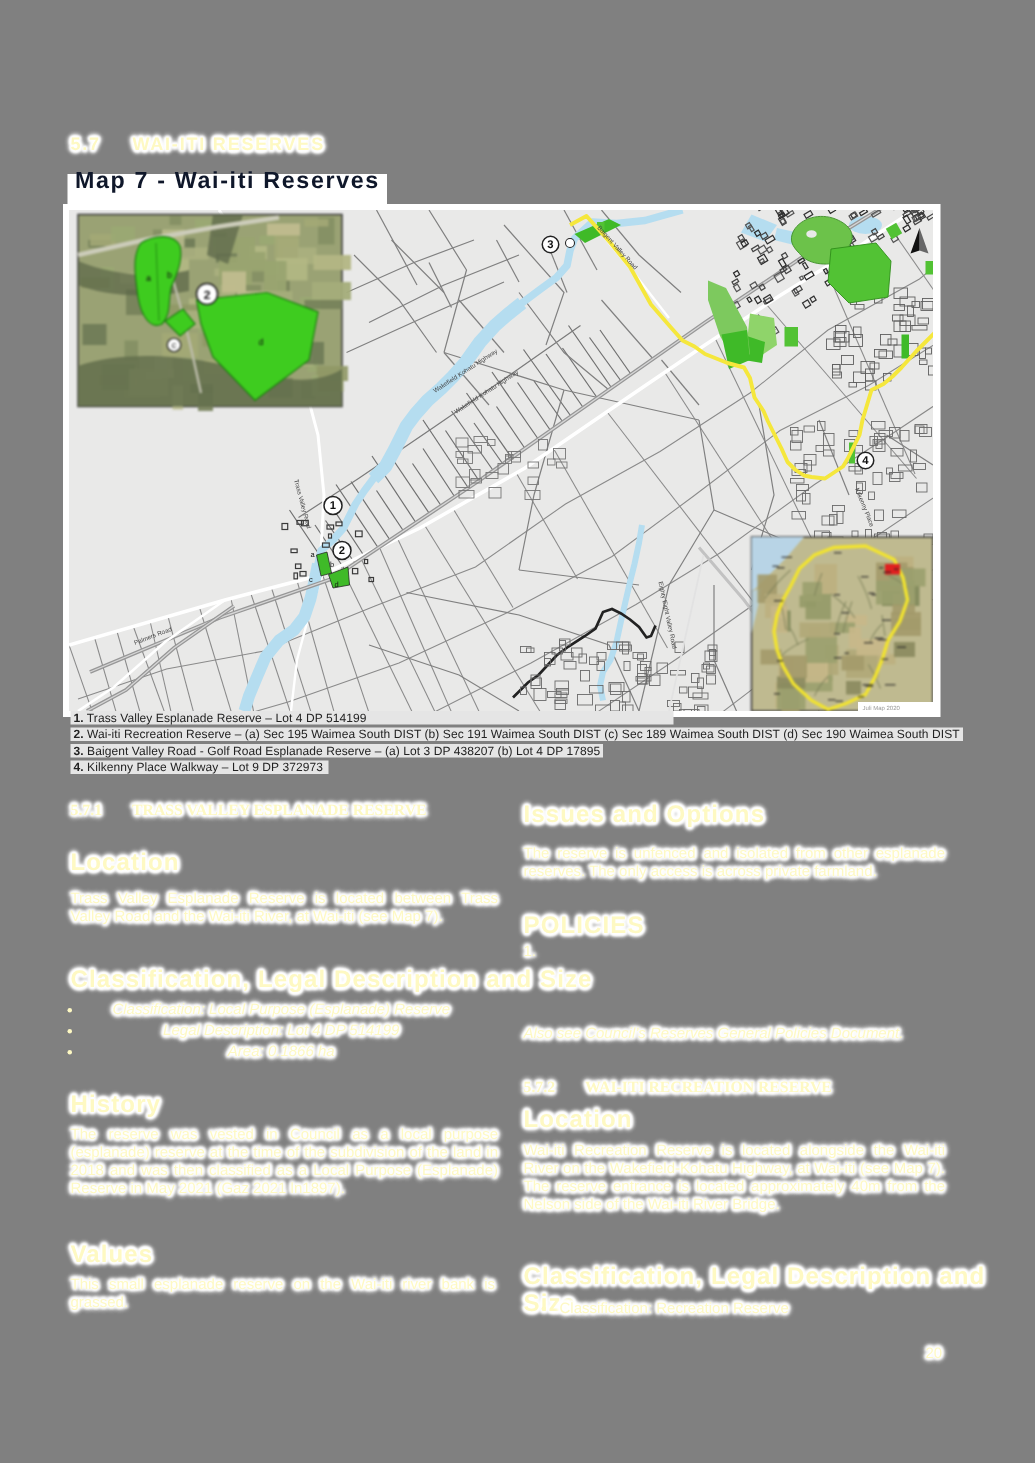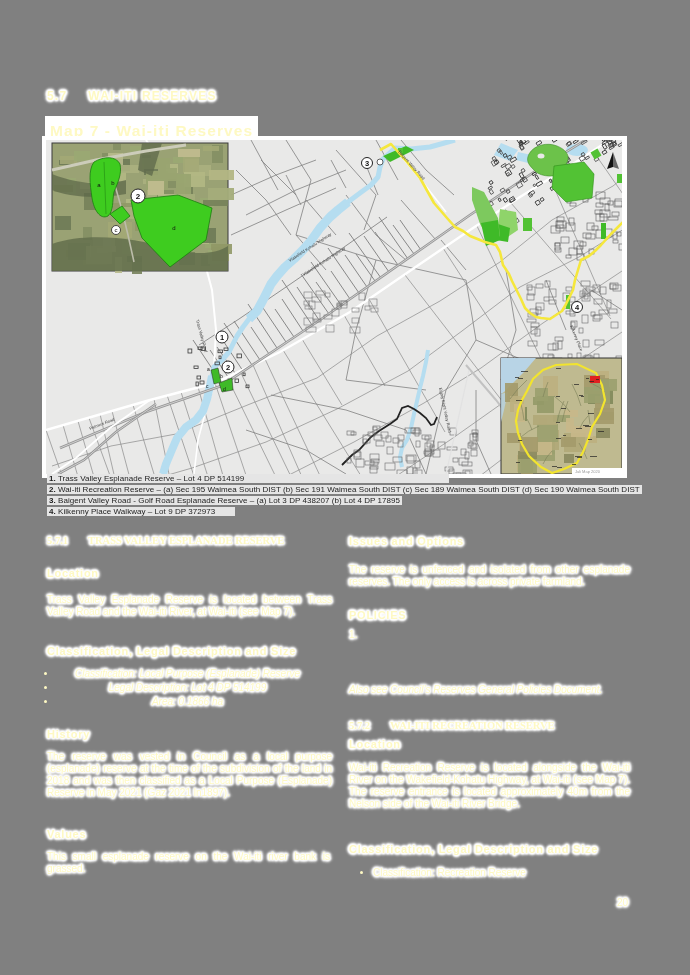--- a/index.html
+++ b/index.html
@@ -3,35 +3,35 @@
 <meta charset="utf-8">
 <style>
   html,body { margin:0; padding:0; }
   body { width:690px; height:975px; background:#808080; position:relative;
          font-family:"Liberation Sans", sans-serif; overflow:hidden; }
   svg text { font-family:"Liberation Sans", sans-serif; }
   .abs { position:absolute; }
   .halo { text-shadow:0 0 2px #fff,0 0 2px #fff,0 0 2px #fff,0 0 4px #fff,0 0 4px #fff,1px 1px 2px #fff,-1px -1px 2px #fff,1px -1px 2px #fff,-1px 1px 2px #fff,0 1px 2px #fff,0 -1px 2px #fff,1px 0 2px #fff,-1px 0 2px #fff,2px 0 3px #fff,-2px 0 3px #fff,0 2px 3px #fff,0 -2px 3px #fff; color:#fef9c3; filter:blur(0.3px); }
   .h1 { font-weight:bold; font-size:12px; letter-spacing:1.2px; }
   .h2 { font-weight:bold; font-size:10.5px;font-family:Liberation Serif, serif; }
-  .sub { font-weight:bold; font-size:11px; letter-spacing:0.75px; }
+  .sub { font-weight:bold; font-size:16px; letter-spacing:0.75px; }
   .body { font-size:10px; line-height:12px; text-align:justify; }
   .leg { font-size:8px; letter-spacing:0.05px; background:#e5e5e5; color:#222; padding:0 2px;
          display:inline-block; white-space:nowrap; }
   ul.b { margin:0; padding-left:24px; }
   ul.b li { margin-bottom:2px; }
 </style>
 </head>
 <body>
 
 <div class="abs halo h1" style="left:47px; top:89px;">5.7<span style="display:inline-block;width:21px;"></span>WAI-ITI RESERVES</div>
 
 <div class="abs" style="left:45px; top:116px; width:213px; height:23px; background:#fff;"></div>
 
-<div class="abs" style="left:50px; top:122px; font-weight:bold; font-size:15.5px; letter-spacing:1.1px; color:#fef9c3;">Map 7 - Wai-iti Reserves</div>
+<div class="abs" style="left:50px; top:112px; font-weight:bold; font-size:15.5px; letter-spacing:1.1px; color:#0f172a;">Map 7 - Wai-iti Reserves</div>
 
 <div class="abs" style="left:42px; top:136px; width:585px; height:342px; background:#fff;"></div>
 
 <svg class="abs" style="left:46px; top:140px;" width="576" height="334" viewBox="0 0 576 334">
 
 <rect x="0" y="0" width="576" height="334" fill="#e9e9e8"></rect>
 
 <line x1="0" y1="290" x2="50" y2="433" stroke="#8a8a8a" stroke-width="0.7"></line>
 <line x1="17" y1="285" x2="48" y2="392" stroke="#8a8a8a" stroke-width="0.7"></line>
 <line x1="32" y1="281" x2="62" y2="386" stroke="#8a8a8a" stroke-width="0.7"></line>
@@ -708,21 +708,21 @@
 <path d="M567,27 L567,12 L561,29 Z" fill="#111"></path>
     <path d="M567,27 L567,12 L573,29 Z" fill="#111" opacity="0.6"></path>
 </svg>
 
 <div class="abs" style="left:47px; top:474px; font-size:0;"><span class="leg" style="padding-right:205px;"><b>1.</b> Trass Valley Esplanade Reserve – Lot 4 DP 514199</span></div>
 
 <div class="abs" style="left:47px; top:485px; font-size:0;"><span class="leg"><b>2.</b> Wai-iti Recreation Reserve – (a) Sec 195 Waimea South DIST (b) Sec 191 Waimea South DIST (c) Sec 189 Waimea South DIST (d) Sec 190 Waimea South DIST</span></div>
 
 <div class="abs" style="left:47px; top:496px; font-size:0;"><span class="leg"><b>3.</b> Baigent Valley Road - Golf Road Esplanade Reserve – (a) Lot 3 DP 438207 (b) Lot 4 DP 17895</span></div>
 
-<div class="abs" style="left:47px; top:507px; font-size:0;"><span class="leg" style="padding-right:20px;"><b>4.</b> Kilkenny Place Walkway – Lot 9 DP 372973</span></div>
+<div class="abs" style="left:47px; top:507px; font-size:0;"><span class="leg" style="padding-right:4px;"><b>4.</b> Kilkenny Place Walkway – Lot 9 DP 372973</span></div>
 
 <div class="abs halo h2" style="left:47px; top:535px;">5.7.1<span style="display:inline-block;width:20px;"></span>TRASS VALLEY ESPLANADE RESERVE</div>
 
 <div class="abs halo sub" style="left:47px; top:567px;">Location</div>
 
 <div class="abs halo body" style="left:47px; top:594px; width:285px;">Trass Valley Esplanade Reserve is located between Trass Valley Road and the Wai-iti River, at Wai-iti (see Map 7).</div>
 
 <div class="abs halo sub" style="left:47px; top:645px;">Classification, Legal Description and Size</div>
 
 <div class="abs halo body" style="left:33px; top:668px; width:285px; text-align:center;font-style:italic;">

